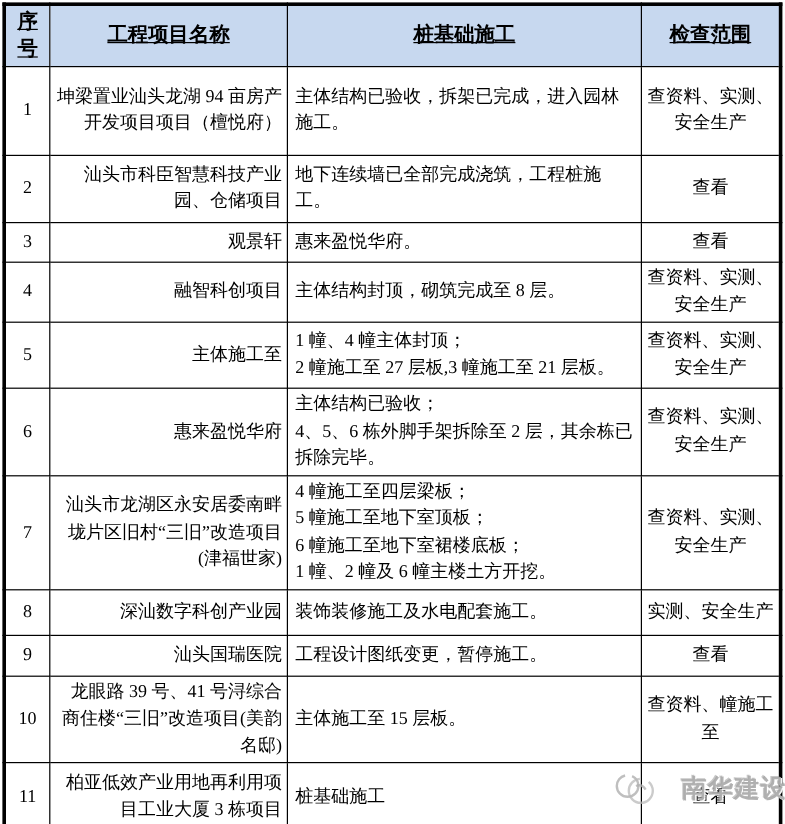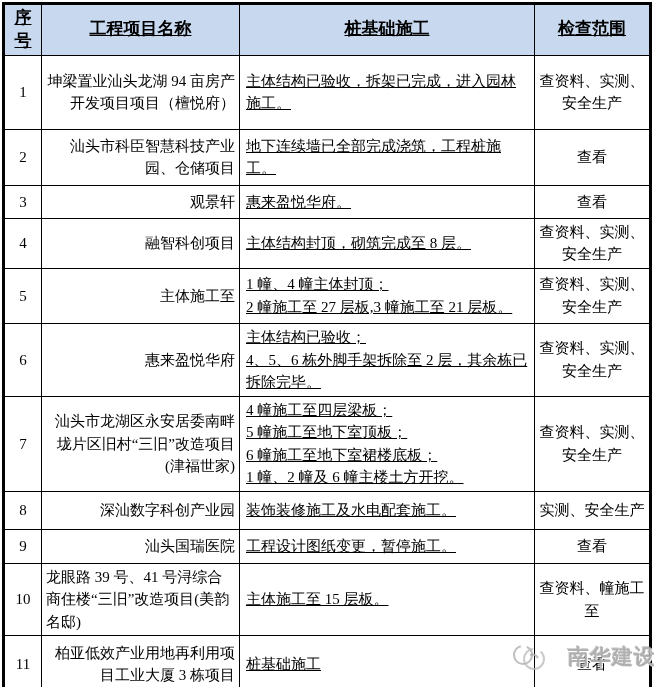--- a/index.html
+++ b/index.html
@@ -24,22 +24,22 @@
   th{
     background:#c7d8ef;
     font-size:17px;
     font-weight:bold;
     text-align:center;
     line-height:1.35;
     padding:2px 2px;
   }
   td.no{text-align:center;}
   td.name{text-align:right;}
-  td.name.center{text-align:left;}
-  td.progress{white-space:pre-line;padding-left:6px;text-decoration:underline;}
+  td.name.center{text-align:right;}
+  td.progress{white-space:pre-line;padding-left:6px;}
   td.scope{text-align:center;}
   td.scope.center{text-align:center;}
   tr.h-head{height:51px;text-decoration:underline;}
   tr.h-r1{height:74px;}
   tr.h-r2{height:56px;}
   tr.h-r3{height:33px;}
   tr.h-r4{height:45px;}
   tr.h-r5{height:55px;}
   tr.h-r6{height:73px;}
   tr.h-r7{height:93px;}

